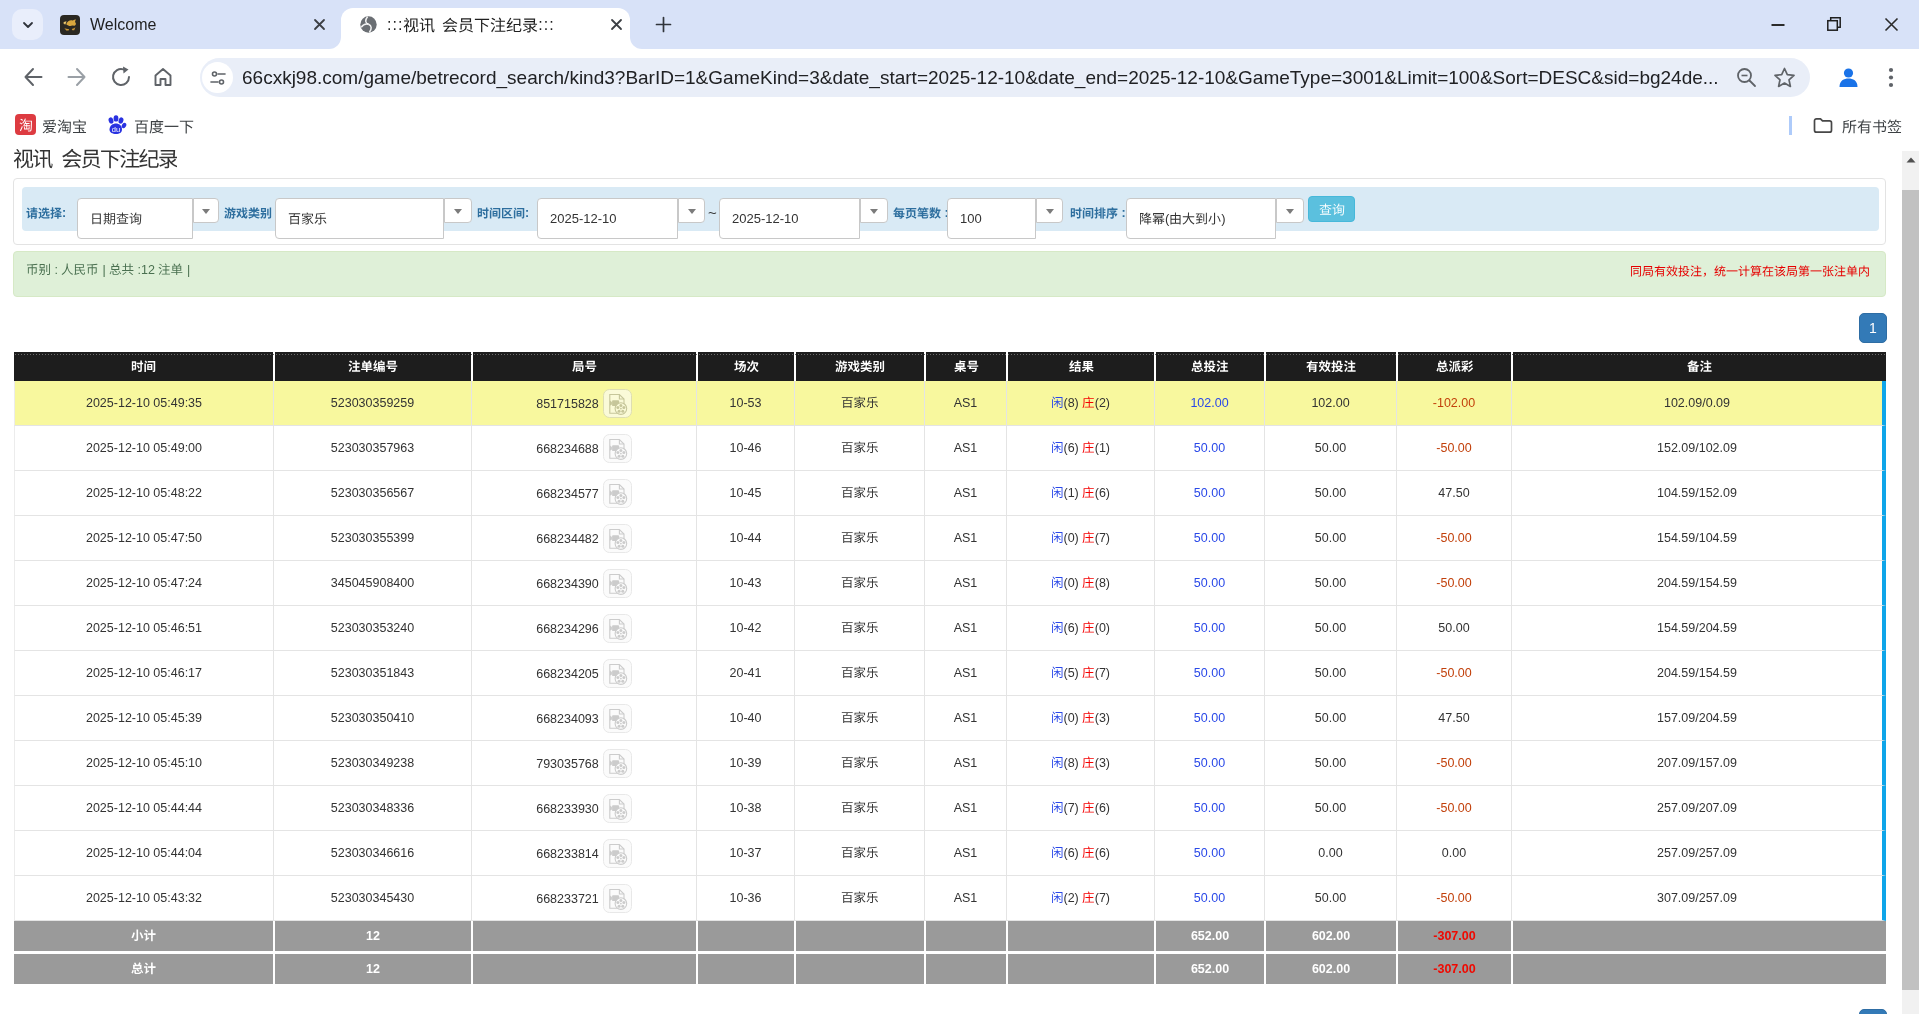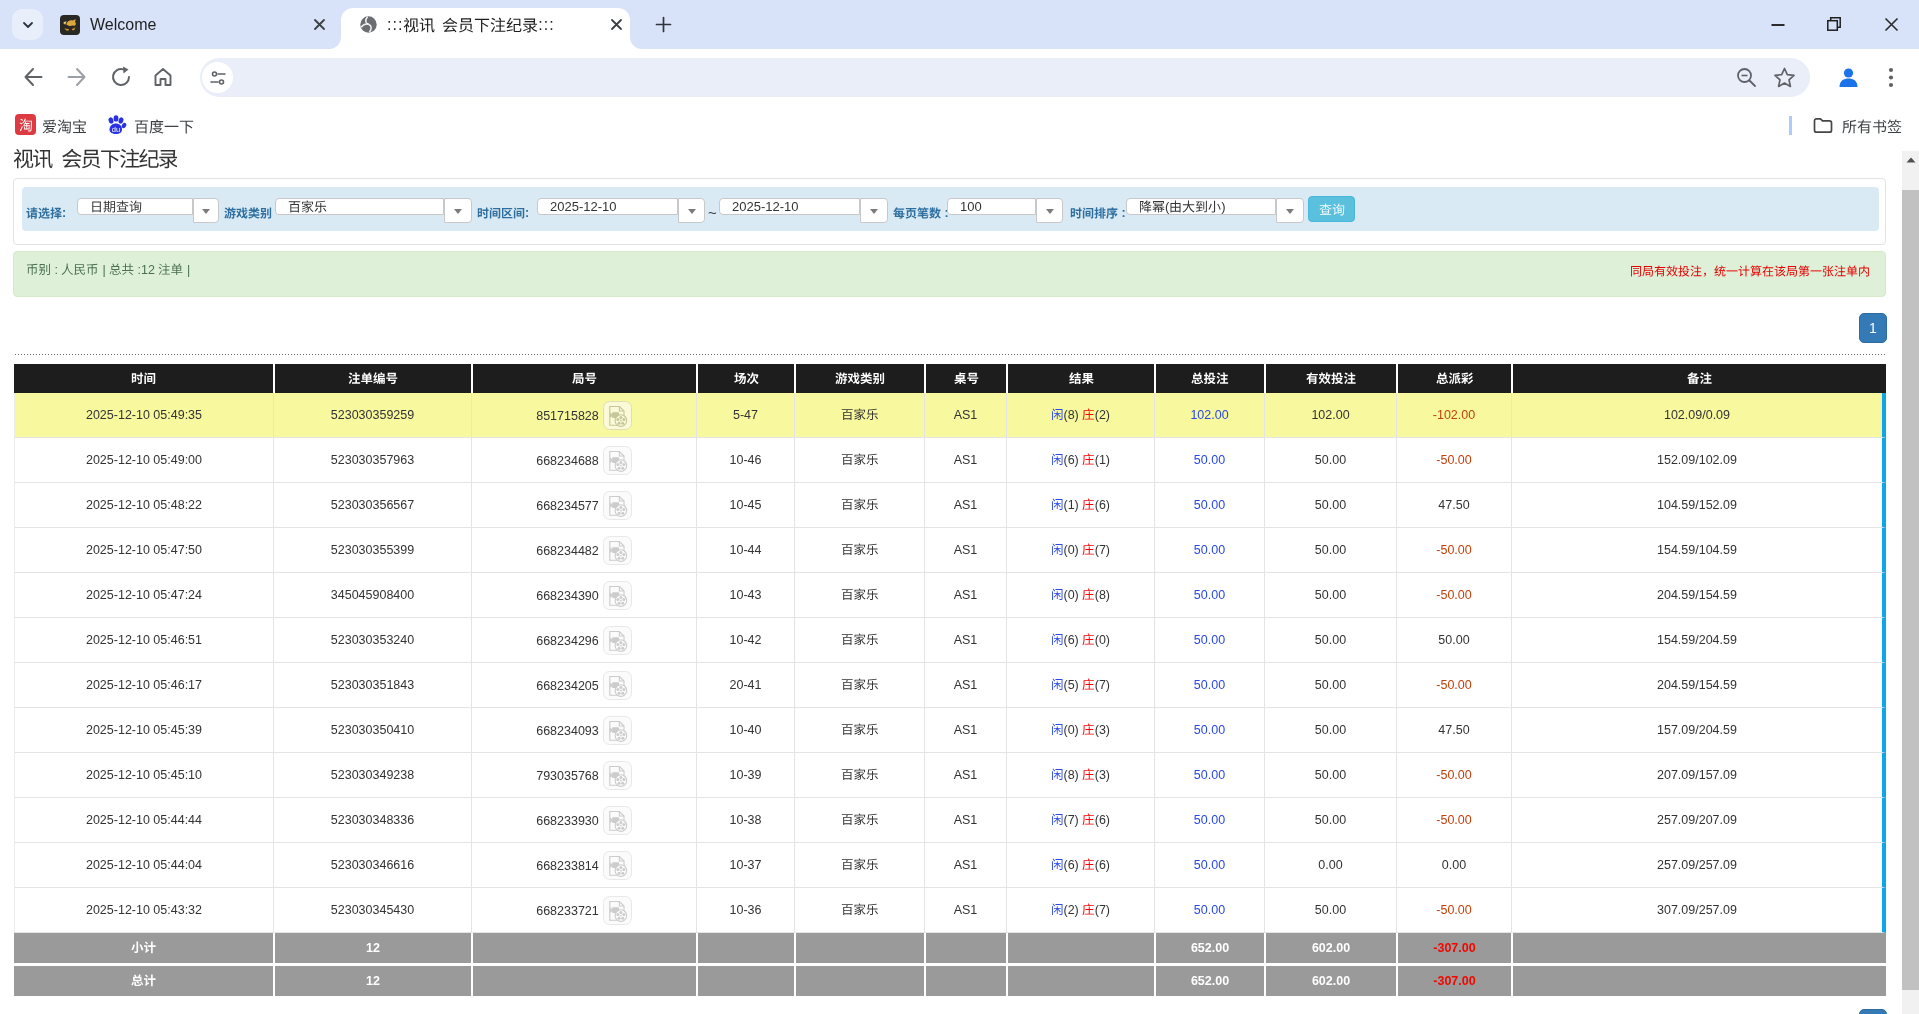--- a/index.html
+++ b/index.html
@@ -13,27 +13,27 @@
 #tabstrip{left:0;top:0;width:1919px;height:49px;background:#D8E2F8}
 #toolbar{left:0;top:49px;width:1919px;height:57px;background:#fff;border-top-left-radius:16px;border-top-right-radius:16px}
 #bookbar{left:0;top:106px;width:1919px;height:39px;background:#fff}
 #tab2{left:341px;top:8px;width:289px;height:41px;background:#fff;border-radius:12px 12px 0 0}
 .flare{width:12px;height:12px;top:37px;background:#fff}
 .flare div{width:12px;height:12px;background:#D8E2F8}
 #pill{left:200px;top:58px;width:1610px;height:39px;border-radius:20px;background:#E9EEF8}
 
 #filterbox{left:13px;top:178px;width:1873px;height:67px;background:#fff;border:1px solid #E3E3E3;border-radius:4px}
 #filterbar{left:22px;top:187px;width:1857px;height:44px;background:#D9EAF5;border-radius:4px}
-.fi{position:absolute;top:198px;height:17px;background:#fff;border:1px solid #C8C8C8;font-size:13px;color:#333;display:flex;align-items:center}
+.fi{position:absolute;top:198px;height:41px;background:#fff;border:1px solid #C8C8C8;font-size:13px;color:#333;display:flex;align-items:center}
 .fb{position:absolute;top:198px;height:25px;background:#fff;border:1px solid #C8C8C8}
 .fb:after{content:"";position:absolute;left:50%;top:50%;margin:-2px 0 0 -4px;border:4px solid transparent;border-top:5px solid #7b7b7b}
 #greenbar{left:13px;top:251px;width:1873px;height:46px;background:#DFF0D8;border:1px solid #D6E9C6;border-radius:4px}
 .pag{width:28px;height:30px;background:#337AB7;border:1px solid #2e6da4;border-radius:5px;color:#fff;font-size:14px}
 
-table{position:absolute;left:14px;top:364px;width:1872px;border-collapse:separate;border-spacing:0;table-layout:fixed;font-size:12.5px;color:#333}
+table{position:absolute;left:14px;top:352px;width:1872px;border-collapse:separate;border-spacing:0;table-layout:fixed;font-size:12.5px;color:#333}
 th{background:#1D1D1D;color:#fff;font-weight:bold;height:29px;border-left:2px solid #fff}
 th:first-child{border-left:none}
 td{height:45px;text-align:center;border-left:1px solid #E4E4E4;border-bottom:1px solid #E4E4E4;overflow:hidden;white-space:nowrap}
 td:first-child{border-left:1px solid #ECECEC}
 td:last-child{border-right:4px solid #0ea5e9}
 tr.yel td{background:#F8F89E}
 tr.sum td{background:#9A9A9A;color:#fff;font-weight:bold;height:30px;border-left:2px solid #fff;border-bottom:none}
 tr.sum td:first-child{border-left:none}
 tr.sum td:last-child{border-right:none}
 tr.tot td{border-top:3px solid #fff;height:33px}
@@ -146,20 +146,21 @@
     </div>
     <div class="abs" id="pill"></div>
     <div class="abs ctr" style="left:202px;top:62px;width:31px;height:31px;border-radius:50%;background:#fff">
       <svg width="18" height="18" viewBox="0 0 18 18" style="">
         <circle cx="5.5" cy="5" r="2" fill="none" stroke="#5F6368" stroke-width="1.6"></circle>
         <path d="M9 5 H16" stroke="#5F6368" stroke-width="1.6" stroke-linecap="round"></path>
         <circle cx="12.5" cy="13" r="2" fill="none" stroke="#5F6368" stroke-width="1.6"></circle>
         <path d="M2 13 H9" stroke="#5F6368" stroke-width="1.6" stroke-linecap="round"></path>
       </svg>
     </div>
+    <div class="abs lft" style="left:242px;top:62px;width:1480px;height:31px;font-size:19px;color:#202124">66cxkj98.com/game/betrecord_search/kind3?BarID=1&amp;GameKind=3&amp;date_start=2025-12-10&amp;date_end=2025-12-10&amp;GameType=3001&amp;Limit=100&amp;Sort=DESC&amp;sid=bg24de...</div>
     <div class="abs" style="left:1735px;top:66px">
       <svg width="23" height="23" viewBox="0 0 23 23" style="">
         <circle cx="9.5" cy="9.5" r="6.5" stroke="#5F6368" stroke-width="1.8" fill="none"></circle>
         <path d="M14.5 14.5 L20 20" stroke="#5F6368" stroke-width="1.8" stroke-linecap="round"></path>
         <path d="M6.5 9.5 H12.5" stroke="#5F6368" stroke-width="1.6"></path>
       </svg>
     </div>
     <div class="abs" style="left:1773px;top:66px">
       <svg width="23" height="23" viewBox="0 0 23 23" style="">
         <path d="M11.5 2.5 L14.3 8.6 L21 9.3 L16 13.8 L17.4 20.4 L11.5 17 L5.6 20.4 L7 13.8 L2 9.3 L8.7 8.6 Z" stroke="#5F6368" stroke-width="1.7" fill="none" stroke-linejoin="round"></path>
@@ -453,21 +454,21 @@
               <path d="M10 11.3 H15.2 A0.9 0.9 0 0 1 16.1 12.2 V16.2 A0.9 0.9 0 0 1 15.2 17.1 H10 A0.9 0.9 0 0 1 9.1 16.2 V12.2 A0.9 0.9 0 0 1 10 11.3 Z" fill="#C6C69A"></path>
               <path d="M8.9 12.9 L6.9 11.6 V16.8 L8.9 15.5 Z" fill="#C6C69A"></path>
               <circle cx="17.9" cy="19.6" r="5.8" fill="#FAFAD8" stroke="#C6C69A" stroke-width="1.1"></circle>
               <circle cx="17.9" cy="19.6" r="0.9" fill="#C6C69A"></circle>
               <circle cx="17.9" cy="16.4" r="1.5" fill="#C6C69A"></circle>
               <circle cx="14.9" cy="18.6" r="1.5" fill="#C6C69A"></circle>
               <circle cx="16.1" cy="22.2" r="1.5" fill="#C6C69A"></circle>
               <circle cx="19.8" cy="22.2" r="1.5" fill="#C6C69A"></circle>
               <circle cx="20.9" cy="18.6" r="1.5" fill="#C6C69A"></circle>
             </svg></td>
-          <td>5-47</td>
+          <td>10-53</td>
           <td><svg class="cj" style="width:37.5px;height:12.5px;" viewBox="0 0 3000 1000" fill="#333">
               <use href="#gR767e" x="0"></use>
               <use href="#gR5bb6" x="1000"></use>
               <use href="#gR4e50" x="2000"></use>
             </svg></td>
           <td>AS1</td>
           <td><svg class="cj" style="width:12.5px;height:12.5px;" viewBox="0 0 1000 1000" fill="#2A49E8">
               <use href="#gR95f2" x="0"></use>
             </svg>(8) <svg class="cj" style="width:12.5px;height:12.5px;" viewBox="0 0 1000 1000" fill="#F50000">
               <use href="#gR5e84" x="0"></use>

